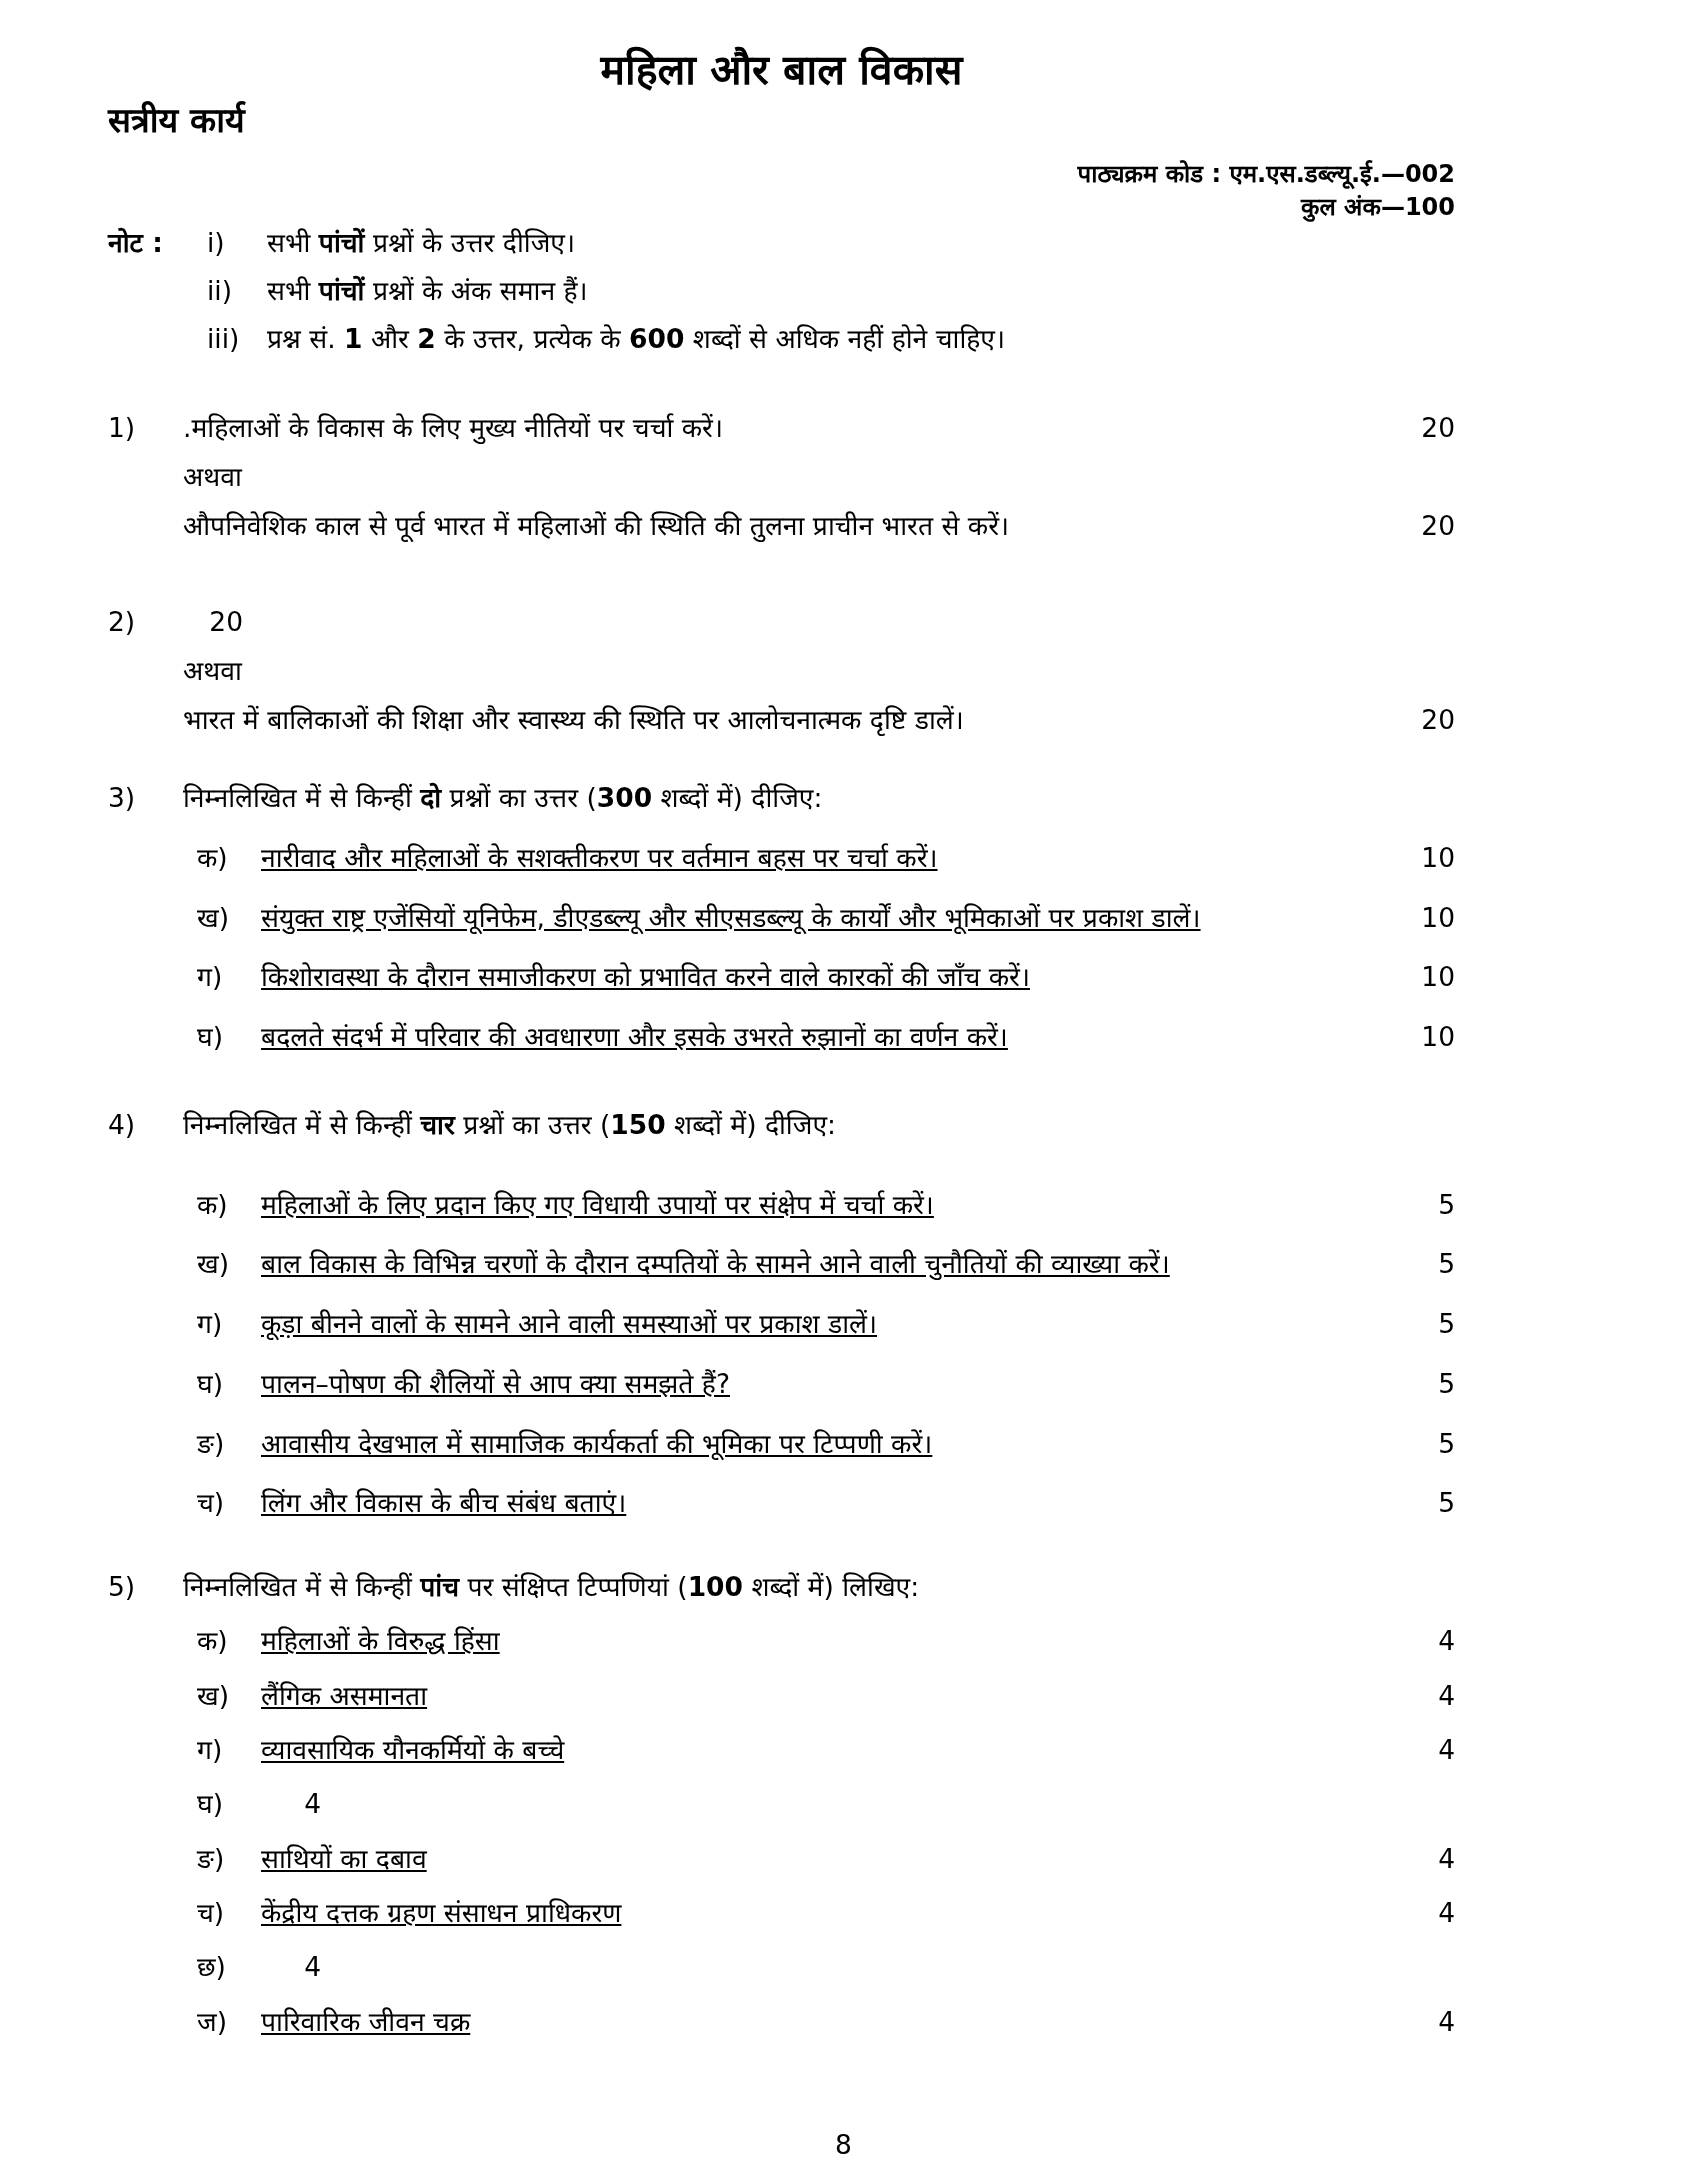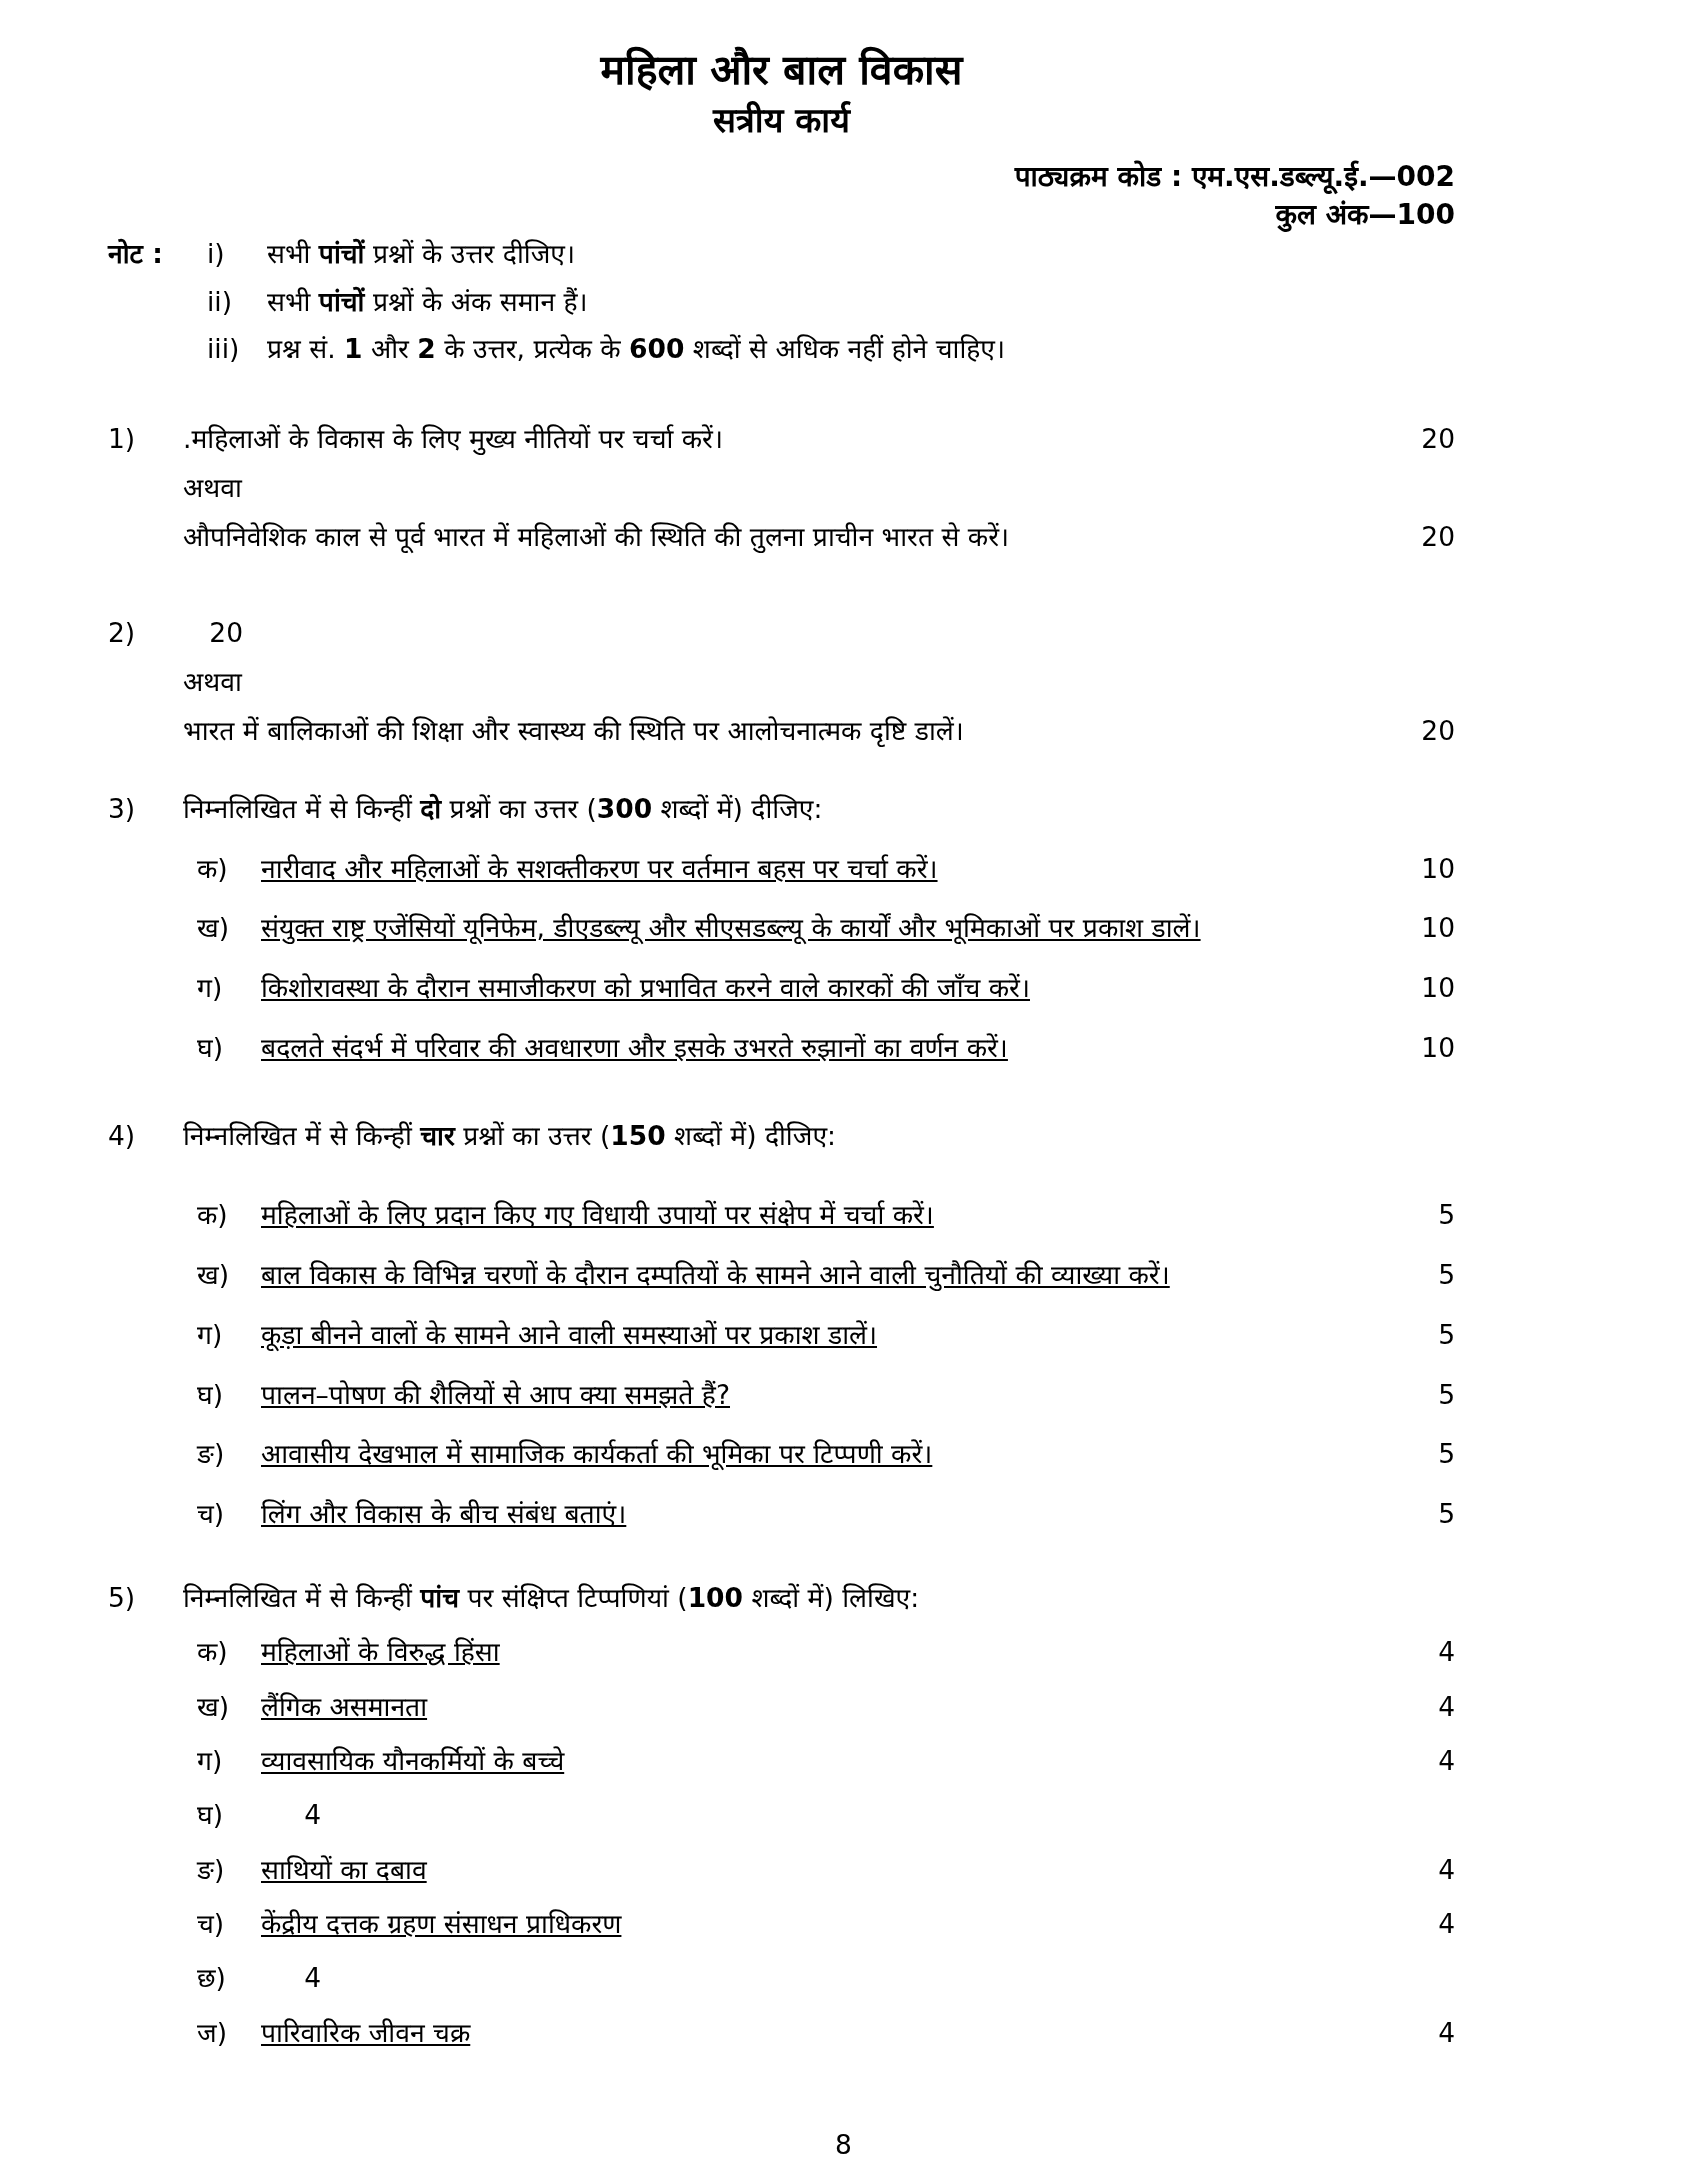--- a/index.html
+++ b/index.html
@@ -16,30 +16,30 @@
     padding: 46px 232px 0 108px;
     overflow: hidden;
   }
   .title {
     text-align: center;
     font-size: 41px;
     font-weight: bold;
     line-height: 1.2;
   }
   .subtitle {
-    text-align: center;
+    text-align: left;
     font-size: 34px;
     font-weight: bold;
     line-height: 1.2;
     margin-top: 5.3px;
   }
   .meta {
     text-align: right;
     font-weight: bold;
-    font-size: 28px;
+    font-size: 24px;
     line-height: 1.35;
     margin-top: 17px;
   }
   .note {
     display: flex;
   }
   .note-label { width: 99px; flex: none; font-weight: bold; }
   .note-items { flex: 1; }
   .note-row { display: flex; margin-bottom: 8px; }
   .note-num { width: 60px; flex: none; }

